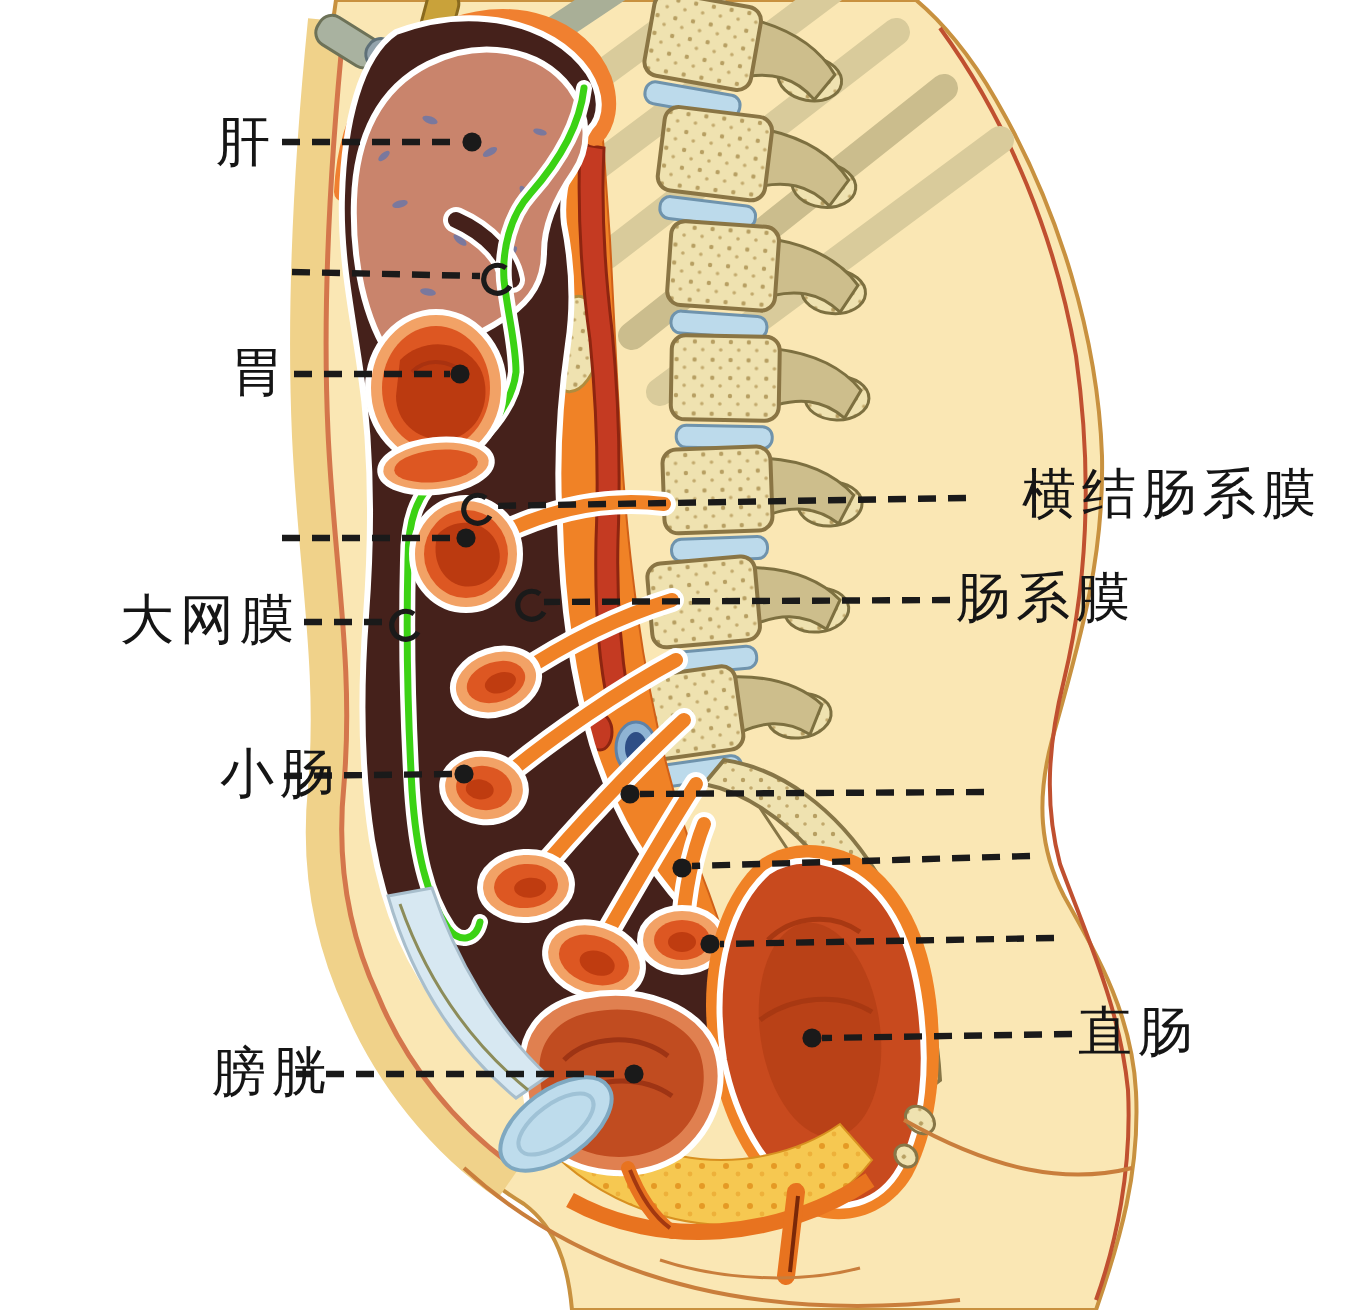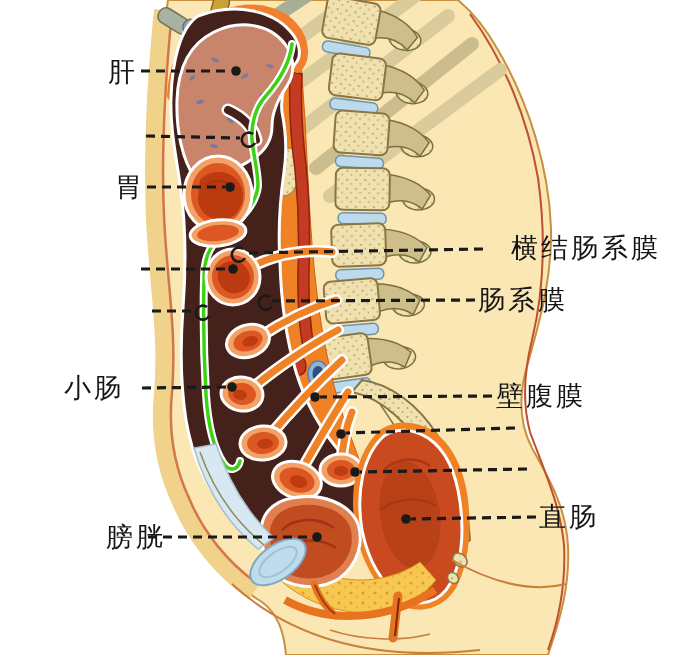--- a/index.html
+++ b/index.html
@@ -289,21 +289,21 @@
   <g stroke="#1a1a1a" stroke-width="2.6" fill="none">
     <path d="M 253,134 A 7 7 0 1 0 255,143"></path>
     <path d="M 207,307 A 7 7 0 1 0 209,316"></path>
     <path d="M 243,249 A 7 7 0 1 0 245,258"></path>
     <path d="M 270,297 A 7 7 0 1 0 272,306"></path>
   </g>
 </svg>
 
 <div class="lbl left" style="right:542px;top:58px" lang="zh">肝</div>
 <div class="lbl left" style="right:535px;top:173px" lang="zh">胃</div>
-<div class="lbl left" style="right:556px;top:374px" lang="zh">小肠</div>
+<div class="lbl left" style="right:530px;top:297px" lang="zh">大网膜</div>
+<div class="lbl left" style="right:510px;top:374px" lang="zh">小肠</div>
 <div class="lbl left" style="right:514px;top:523px" lang="zh">膀胱</div>
 
 <div class="lbl" style="left:511px;top:234px" lang="zh">横结肠系膜</div>
 <div class="lbl" style="left:478px;top:286px" lang="zh">肠系膜</div>
-<div class="lbl" style="left:496px;top:382px" lang="zh">壁腹膜</div>
 <div class="lbl" style="left:539px;top:503px" lang="zh">直肠</div>
 
 </div>
 
 </body></html>

